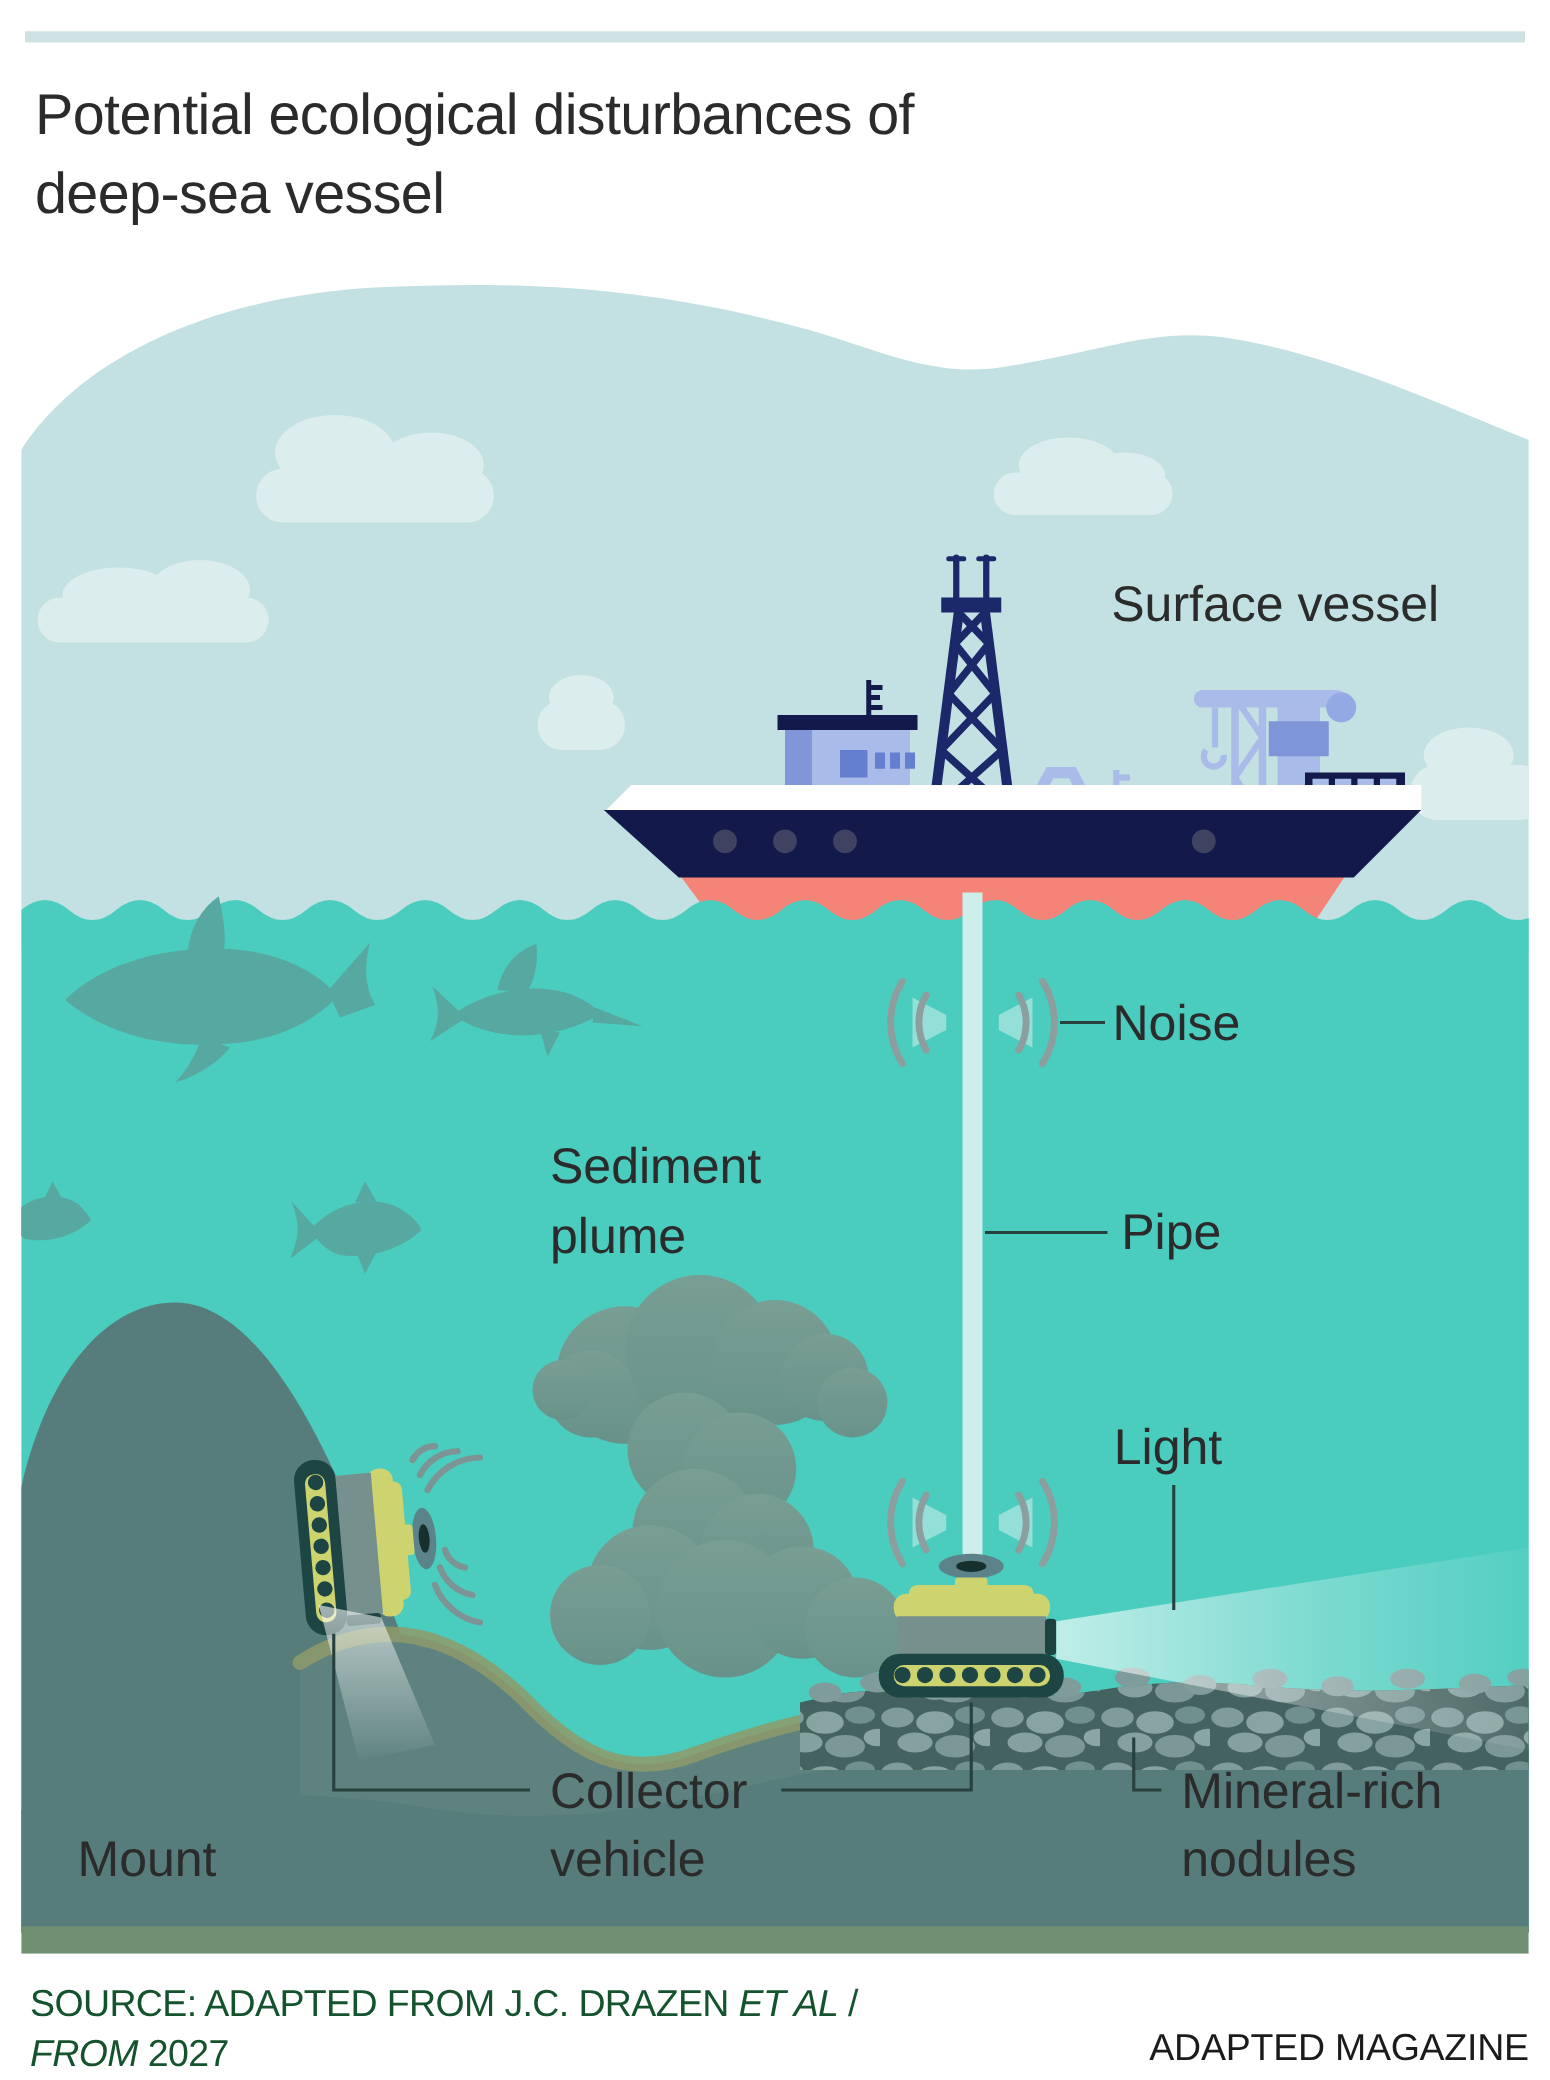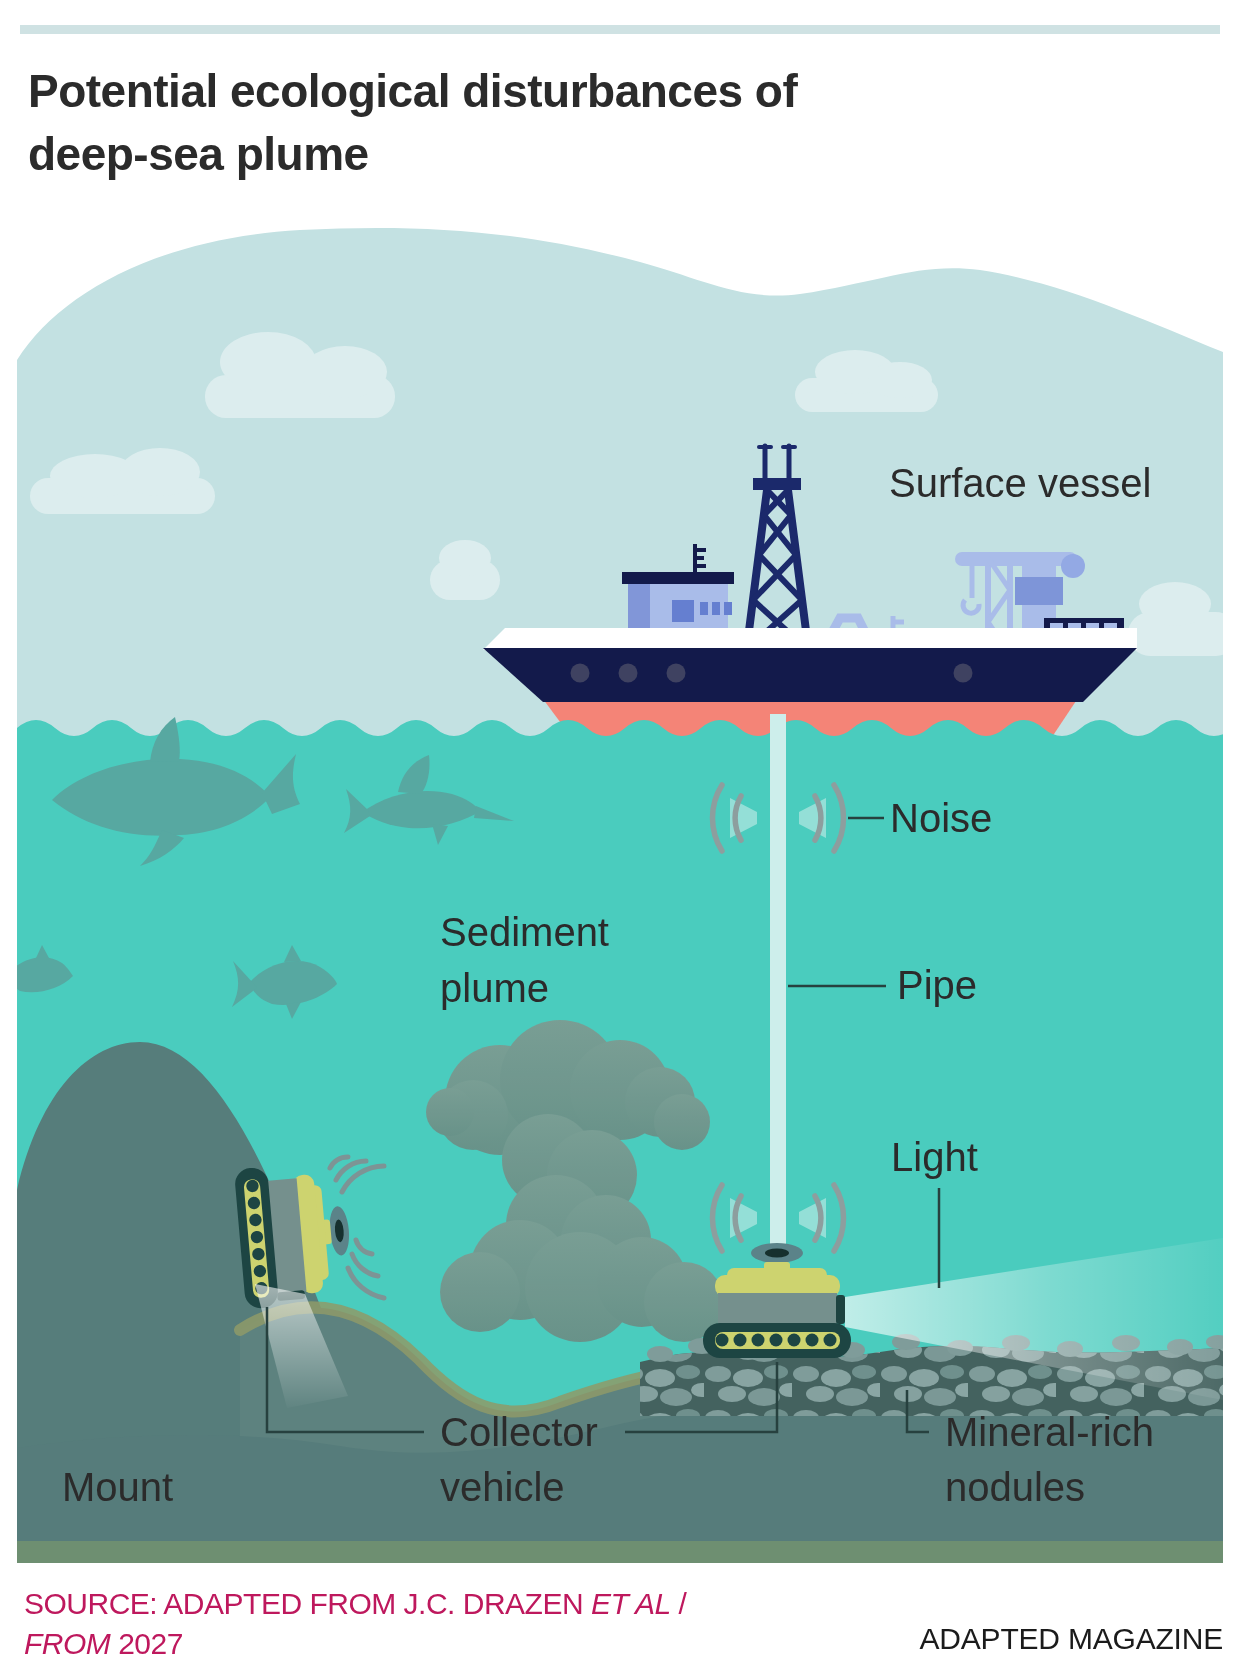--- a/index.html
+++ b/index.html
@@ -1,37 +1,37 @@
 <!DOCTYPE html>
 <html><head>
 <meta charset="utf-8">
 <style>
   html,body{margin:0;padding:0;background:#ffffff;}
   .page{position:relative;width:1240px;height:1664px;background:#ffffff;
         font-family:"Liberation Sans",sans-serif;overflow:hidden;}
   .top-bar{position:absolute;left:20px;top:25px;width:1200px;height:9px;background:#cfe2e3;}
   .title{position:absolute;left:28px;top:60px;width:1100px;
-         font-size:46px;line-height:63px;font-weight:700;color:#2b2b2b;letter-spacing:-0.5px;}
+         font-size:46px;line-height:63px;font-weight:400;color:#2b2b2b;letter-spacing:-0.5px;}
   .scene{position:absolute;left:0;top:0;width:1240px;height:1664px;}
   svg text{font-family:"Liberation Sans",sans-serif;font-size:40px;fill:#2b2b2b;}
   .footer-source{position:absolute;left:24px;top:1584px;width:760px;
-         font-size:30px;line-height:40px;color:#be185d;letter-spacing:-0.5px;}
+         font-size:30px;line-height:40px;color:#14532d;letter-spacing:-0.5px;}
   .footer-source .it{font-style:italic;}
   .footer-credit{position:absolute;right:17px;top:1622px;font-size:30px;color:#1b1b1b;letter-spacing:-0.2px;}
 </style>
 </head>
 <body>
 
 <div class="page">
 
   <div class="top-bar"></div>
 
   <div class="title">
     <div>Potential ecological disturbances of</div>
-    <div>deep-sea plume</div>
+    <div>deep-sea vessel</div>
   </div>
 
   <svg class="scene" viewBox="0 0 1240 1664" width="1240" height="1664">
     <defs>
       <clipPath id="sceneClip">
           <rect x="17" y="210" width="1206" height="1353"></rect>
         </clipPath>
       <linearGradient id="plumeGrad" x1="0" y1="0" x2="0" y2="1">
         <stop offset="0" stop-color="#7d9b91"></stop>
           <stop offset="1" stop-color="#6b8e86"></stop>

